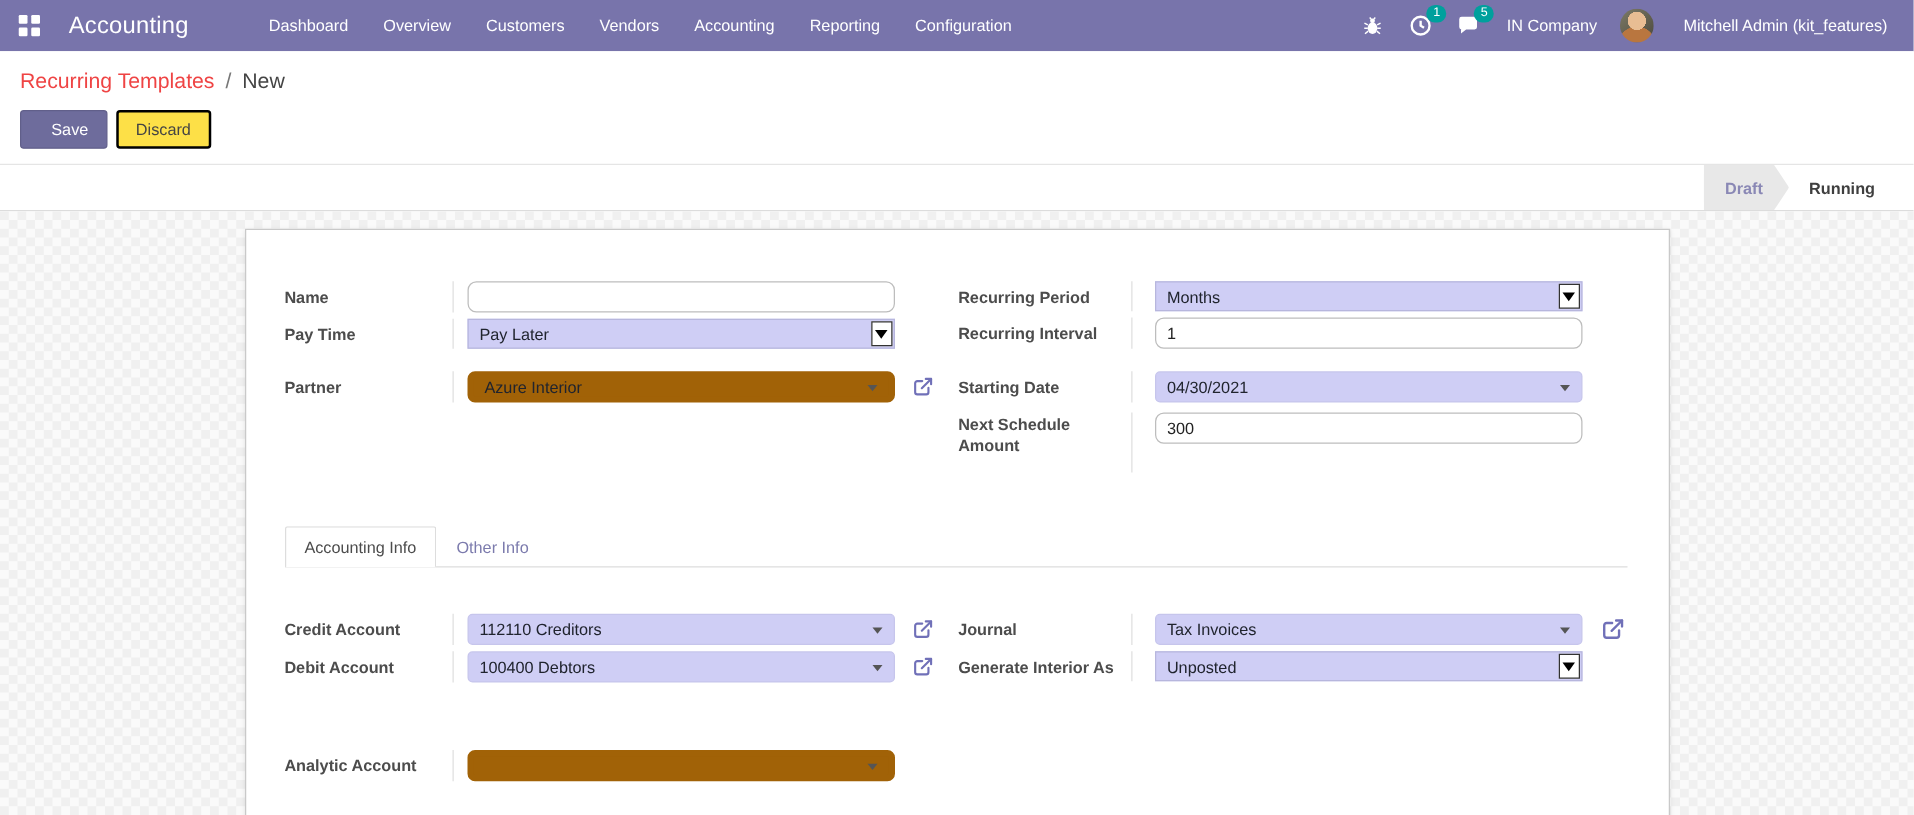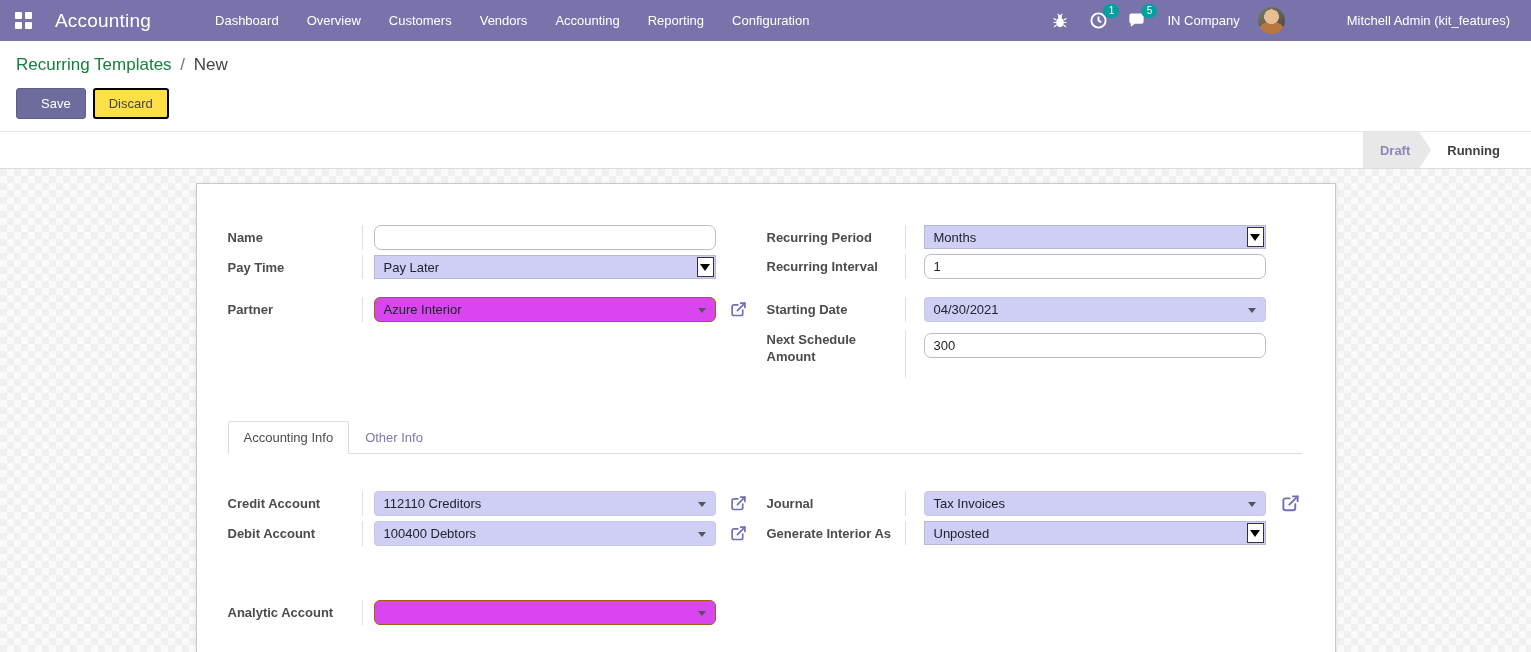--- a/index.html
+++ b/index.html
@@ -24,21 +24,21 @@
   .nav-text { font-size:13px; padding:0 6px; cursor:pointer; white-space:nowrap; }
   .avatar { width:27px; height:27px; border-radius:50%; overflow:hidden; cursor:pointer;
     background:
       radial-gradient(circle at 50% 36%, #e8bd93 0 33%, rgba(0,0,0,0) 34%),
       radial-gradient(circle at 50% 108%, #b9763f 0 46%, rgba(0,0,0,0) 47%),
       linear-gradient(140deg,#7d7a66,#4a483c); }
 
   
   .control-panel { background:#fff; padding:12px 0 10px; border-bottom:1px solid #e5e5e5; }
   .breadcrumb { font-size:17px; padding:2px 16px 0; }
-  .breadcrumb .bc-parent { color:#15803d; cursor:pointer; }
+  .breadcrumb .bc-parent { color:#ef4444; cursor:pointer; }
   .breadcrumb .bc-sep { color:#777; padding:0 4px; }
   .breadcrumb .bc-current { color:#444; }
   .cp-buttons { margin:13px 16px 2px; display:flex; gap:7px; }
   .btn { font-size:13px; padding:6px 14px; border-radius:3px; cursor:pointer; line-height:15px; }
   .btn-primary { background:#6e6c9c; border:1px solid #615f8a; color:#fff;padding-left:24px; }
   .btn-default { background:#fde047; border:2px solid #000000; color:#444; }
 
   
   .statusbar { height:37px; background:#fff; border-bottom:1px solid #dcdcdc;
     display:flex; justify-content:flex-end; align-items:stretch; padding-right:15px; }
@@ -60,31 +60,31 @@
   .form-grid { display:grid; grid-template-columns:532px 1fr; column-gap:7px; }
   .o-row { display:flex; align-items:center; margin-bottom:5px; }
   .o-label { align-self:stretch; display:flex; align-items:center;
     border-right:1px solid #e0e0e0; padding-right:8px;
     font-size:13px; font-weight:bold; color:#4c4c4c; line-height:17px; }
   .g-left .o-label { width:135px; }
   .g-right .o-label { width:139px; }
   .g-left .o-fieldwrap { margin-left:11px; display:flex; align-items:center; }
   .g-right .o-fieldwrap { margin-left:18px; display:flex; align-items:center; }
   .gap-group { margin-top:18px; }
-  .row-tall { height:48px; align-items:center; margin-top:8px; }
+  .row-tall { height:48px; align-items:flex-start; margin-top:8px; }
   .row-tall .o-label { align-items:flex-start; padding-top:1px; }
   .row-tall .o-fieldwrap { margin-bottom:18px; }
 
   .inp { width:342px; height:25px; border:1px solid #bdbdbd; border-radius:7px;
     font-size:13px; color:#222; padding:0 9px; outline:none; background:#fff;
     font-family:"Liberation Sans", sans-serif; }
 
   .m2o { width:342px; height:25px; border-radius:6px; display:flex; align-items:center;
     font-size:13px; color:#20242e; padding:0 9px; position:relative; cursor:pointer; }
-  .m2o-white { background:#d946ef; border:1px solid #a16207;text-align:right; }
+  .m2o-white { background:#a16207; border:5px solid #a16207;text-align:right; }
   .m2o-lav { background:#cfcef5; border:1px solid #c6c5ec; border-radius:4px; }
   .caret { position:absolute; right:9px; top:50%; margin-top:-2px; width:0; height:0;
     border-left:4px solid transparent; border-right:4px solid transparent;
     border-top:5px solid #555; }
 
   .sel { width:342px; height:24px; background:#cfcef5; border:1px solid #b7b6dd;
     display:flex; align-items:center; font-size:13px; color:#20242e;
     padding-left:9px; position:relative; cursor:pointer; }
   .sel-btn { position:absolute; right:1px; top:1px; bottom:1px; width:17px;
     background:#fff; border:1px solid #333; display:flex; align-items:center;
@@ -144,21 +144,21 @@
       <span class="badge">1</span>
     </div>
     <div class="nav-ico">
       <svg width="19" height="19" viewBox="0 0 24 24">
         <path fill="#fff" d="M3 5.5A2.5 2.5 0 0 1 5.5 3h13A2.5 2.5 0 0 1 21 5.5v8a2.5 2.5 0 0 1-2.5 2.5H10l-5.2 4v-4H5.5A2.5 2.5 0 0 1 3 13.5z"></path>
       </svg>
       <span class="badge">5</span>
     </div>
     <span class="nav-text">IN Company</span>
     <div class="avatar"></div>
-    <span class="nav-text" style="padding-left:12px;margin-left:38px;">Mitchell Admin (kit_features)</span>
+    <span class="nav-text" style="padding-left:12px;">Mitchell Admin (kit_features)</span>
   </div>
 </nav>
 
 <div class="control-panel">
   <div class="breadcrumb">
     <span class="bc-parent">Recurring Templates</span>
     <span class="bc-sep">/</span>
     <span class="bc-current">New</span>
   </div>
   <div class="cp-buttons">

